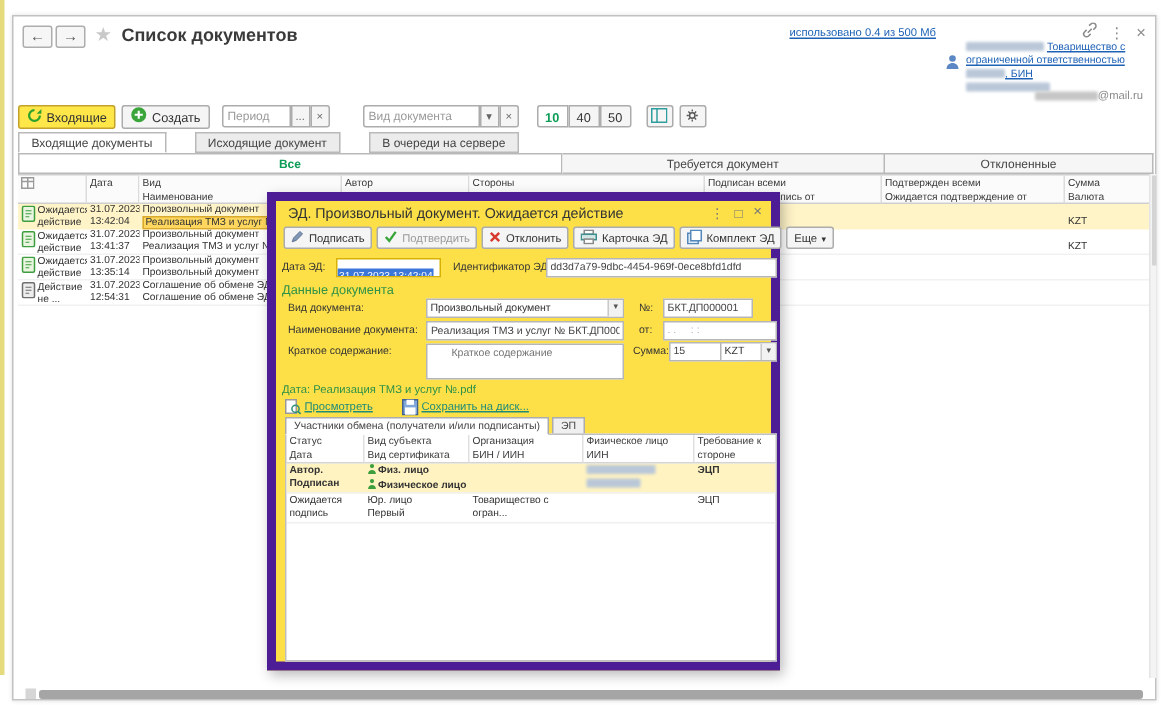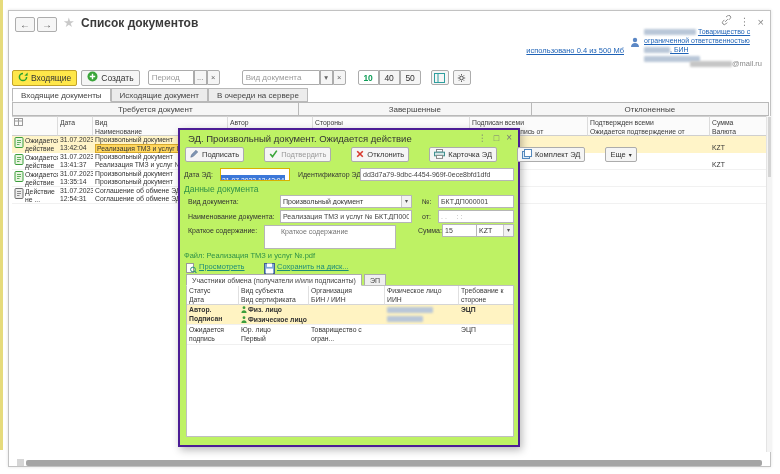--- a/index.html
+++ b/index.html
@@ -29,21 +29,21 @@
   .joined>*{border-radius:0;border-right:none}
   .joined>*:first-child{border-radius:2px 0 0 2px}
   .joined>*:last-child{border-radius:0 2px 2px 0;border-right:1px solid #ACACAC}
   .tinput{height:15px;border:1px solid #ACACAC;background:#fff;font-size:8px;padding:0 3px;color:#333;width:46px;font-family:"Liberation Sans",sans-serif}
   .tinput::placeholder{color:#9A9A9A}
   .sqbtn{width:13px;height:15px;border:1px solid #ACACAC;background:#F5F5F5;font-size:7.5px;color:#666;display:flex;align-items:center;justify-content:center;cursor:pointer}
   .pgbtn{width:21px;height:15px;border:1px solid #ACACAC;background:#F5F5F5;font-size:8.5px;display:flex;align-items:center;justify-content:center;cursor:pointer}
   .pgbtn.active{color:#0E9D57;font-weight:bold;background:#fff}
   .ibtn{width:18px;height:15px;border:1px solid #ACACAC;background:#F5F5F5;border-radius:2px;display:flex;align-items:center;justify-content:center;cursor:pointer}
   
-  .dtabs{display:flex;gap:0;height:14px}
+  .dtabs{display:flex;gap:19px;height:14px}
   .dtab{border:1px solid #B9B9B9;background:#ECECEC;font-size:8px;display:flex;align-items:center;padding:0 8px;color:#444;cursor:pointer}
   .dtab.active{background:#fff;border-bottom-color:#fff}
   
   .segs{display:flex;height:14px;width:757px}
   .seg{border:1px solid #B9B9B9;border-left:none;background:#F6F6F6;font-size:8px;display:flex;align-items:center;justify-content:center;color:#444;cursor:pointer}
   .seg:first-child{border-left:1px solid #B9B9B9}
   .seg.active{background:#fff;color:#0E9D57;font-weight:bold}
   
   .grid{display:grid;grid-template-columns:46px 35px 135px 85px 157px 118px 122px 59px;width:757px}
   .th{border-right:1px solid #DCDCDC;border-bottom:1px solid #CFCFCF;border-top:1px solid #CFCFCF;font-size:6.8px;line-height:9px;padding:1px 2px;color:#3A3A3A;background:#FBFBFB;height:20px;overflow:hidden}
@@ -54,24 +54,24 @@
   .stcell svg{flex:none;margin-top:0}
   .namehl{background:#FFD75E;border:1px solid #D8A92C;padding:0 1px;display:inline-block;line-height:7px}
   .rowline{border-bottom:1px solid #F1F1F1}
   
   .vscroll{width:5px;background:#F4F4F4;border-left:1px solid #E4E4E4}
   .vthumb{width:3px;background:#D4D4D4;margin:1px auto;height:60px}
   .hscroll{height:7px;display:flex;align-items:center;gap:2px}
   .hsq{width:7px;height:7px;background:#D6D6D6}
   .hthumb{flex:1;height:6px;background:#A5A5A5;border-radius:2px}
   
-  .modal{left:178px;top:128px;width:342px;height:319px;background:#bef264;border:2px solid #4c1d95;box-shadow:2px 3px 8px rgba(0,0,0,.28)}
+  .modal{left:178px;top:128px;width:342px;height:319px;background:#fde047;border:6px solid #4c1d95;box-shadow:2px 3px 8px rgba(0,0,0,.28)}
   .mtitle{font-size:9.5px;color:#333}
   .mctl{display:flex;gap:7px;color:#777;font-size:9px;align-items:center}
-  .mtoolbar{display:flex;gap:20px;align-items:center}
+  .mtoolbar{display:flex;gap:3px;align-items:center}
   .btn.sm{height:15px;font-size:7.5px;padding:0 4px}
   .btn.disabled{color:#9A9A9A;cursor:default}
   .lbl{font-size:7px;color:#333}
   .minput{height:13px;border:1px solid #B6B6B6;background:#fff;font-size:7px;padding:0 2px;color:#444;font-family:"Liberation Sans",sans-serif}
   .section{font-size:8.5px;font-weight:normal;color:#2E9147}
   .selbox{height:13px;border:1px solid #B6B6B6;background:#fff;display:flex;align-items:center}
   .selbox .val{font-size:7px;padding:0 2px;flex:1;overflow:hidden;white-space:nowrap}
   .selbox .arr{width:10px;border-left:1px solid #C9C9C9;background:#F2F2F2;font-size:6px;color:#555;text-align:center;line-height:11px;cursor:pointer}
   .greenline{font-size:7.5px;color:#2E9147}
   .tlink{font-size:7.5px;color:#1E8C78;text-decoration:underline;cursor:pointer}
@@ -101,21 +101,21 @@
   <div class="abs winctl" style="right:6px;top:4px">
     <span>
       <svg width="11" height="11" viewBox="0 0 11 11">
           <path d="M4.2 6.8l2.6-2.6M3.4 4.9L2 6.3a1.9 1.9 0 0 0 2.7 2.7l1.4-1.4M5 2.1L6.4.9a1.9 1.9 0 0 1 2.7 2.7L7.9 4.8" stroke="#8A8A8A" fill="none" stroke-width="1"></path>
         </svg>
     </span>
     <span>⋮</span>
     <span style="font-size:11px">×</span>
   </div>
 
-  <a class="abs usage bluelink" style="right:146px;top:35px">использовано 0.4 из 500 Мб</a>
+  <a class="abs usage bluelink" style="right:146px;top:6px">использовано 0.4 из 500 Мб</a>
   <span class="abs" style="right:130px;top:22px">
     <svg width="10" height="10" viewBox="0 0 10 10">
         <circle cx="5" cy="3" r="2.2" fill="#5B87C5"></circle>
         <path d="M1 10c0-2.5 1.9-4 4-4s4 1.5 4 4z" fill="#5B87C5"></path>
       </svg>
   </span>
   <div class="abs org" style="right:8px;top:16px">
     <span class="redact" style="width:52px"></span>
     <a class="bluelink">Товарищество с</a><br>
     <a class="bluelink">ограниченной ответственностью</a>
@@ -178,22 +178,22 @@
     </div>
   </div>
 
   <div class="abs dtabs" style="left:3px;top:77px">
     <div class="dtab active">Входящие документы</div>
     <div class="dtab">Исходящие документ</div>
     <div class="dtab">В очереди на сервере</div>
   </div>
 
   <div class="abs segs" style="left:3px;top:91px">
+    <div class="seg active" style="flex:227">Все</div>
     <div class="seg" style="flex:135">Требуется документ</div>
-    <div class="seg" style="flex:110">Завершенные</div>
     <div class="seg" style="flex:112">Отклоненные</div>
   </div>
 
   <div class="abs grid" style="left:3px;top:105px">
     <div class="th">
       <span>
         <svg width="9" height="8" viewBox="0 0 9 8">
             <rect x="0.5" y="0.5" width="8" height="7" fill="none" stroke="#9A9A9A"></rect>
             <line x1="0.5" y1="3" x2="8.5" y2="3" stroke="#9A9A9A"></line>
             <line x1="4.5" y1="0.5" x2="4.5" y2="7.5" stroke="#9A9A9A"></line>
@@ -375,37 +375,37 @@
   <input class="abs minput" style="left: 180px; top: 38px; width: 154px;" value="dd3d7a79-9dbc-4454-969f-0ece8bfd1dfd">
 
   <div class="abs section" style="left:4px;top:54px">Данные документа</div>
 
   <span class="abs lbl" style="left:8px;top:68px">Вид документа:</span>
   <div class="abs selbox" style="left:100px;top:65px;width:132px">
     <span class="val">Произвольный документ</span>
     <span class="arr">▾</span>
   </div>
   <span class="abs lbl" style="left:242px;top:68px">№:</span>
-  <input class="abs minput" style="left: 258px; top: 65px; width: 76px;" value="БКТ.ДП000001">
+  <input class="abs minput" style="left: 258px; top: 65px; width: 60px;" value="БКТ.ДП000001">
 
   <span class="abs lbl" style="left:8px;top:83px">Наименование документа:</span>
   <input class="abs minput" style="left: 100px; top: 80px; width: 132px;" value="Реализация ТМЗ и услуг № БКТ.ДП000001 от 31 июля 2023 г.">
   <span class="abs lbl" style="left:242px;top:83px">от:</span>
   <input class="abs minput" style="left: 258px; top: 80px; width: 76px; color: rgb(170, 170, 170);" value=". .     : :">
 
   <span class="abs lbl" style="left:8px;top:97px">Краткое содержание:</span>
-  <textarea class="abs minput" style="left: 84px; top: 95px; width: 132px; height: 24px; resize: none; padding-top: 2px; padding-left: 16px;" placeholder="Краткое содержание"></textarea>
+  <textarea class="abs minput" style="left: 100px; top: 95px; width: 132px; height: 24px; resize: none; padding-top: 2px; padding-left: 16px;" placeholder="Краткое содержание"></textarea>
   <span class="abs lbl" style="left:238px;top:97px">Сумма:</span>
   <input class="abs minput" style="left: 262px; top: 94px; width: 52px;" value="15">
   <div class="abs selbox" style="left:296px;top:94px;width:38px">
     <span class="val">KZT</span>
     <span class="arr">▾</span>
   </div>
 
-  <div class="abs greenline" style="left:4px;top:121px">Файл: Реализация ТМЗ и услуг №.pdf</div>
+  <div class="abs greenline" style="left:4px;top:121px">Дата: Реализация ТМЗ и услуг №.pdf</div>
   <span class="abs" style="left:6px;top:130px">
     <svg width="11" height="11" viewBox="0 0 11 11">
         <rect x="0.5" y="0.5" width="7" height="9" fill="#fff" stroke="#999"></rect>
         <circle cx="7" cy="6.5" r="2.4" fill="none" stroke="#2E8F7A"></circle>
         <line x1="8.7" y1="8.2" x2="10.4" y2="9.9" stroke="#2E8F7A" stroke-width="1.2"></line>
       </svg>
   </span>
   <a class="abs tlink" style="left:19px;top:132px">Просмотреть</a>
   <span class="abs" style="left:84px;top:130px">
     <svg width="11" height="11" viewBox="0 0 11 11">

